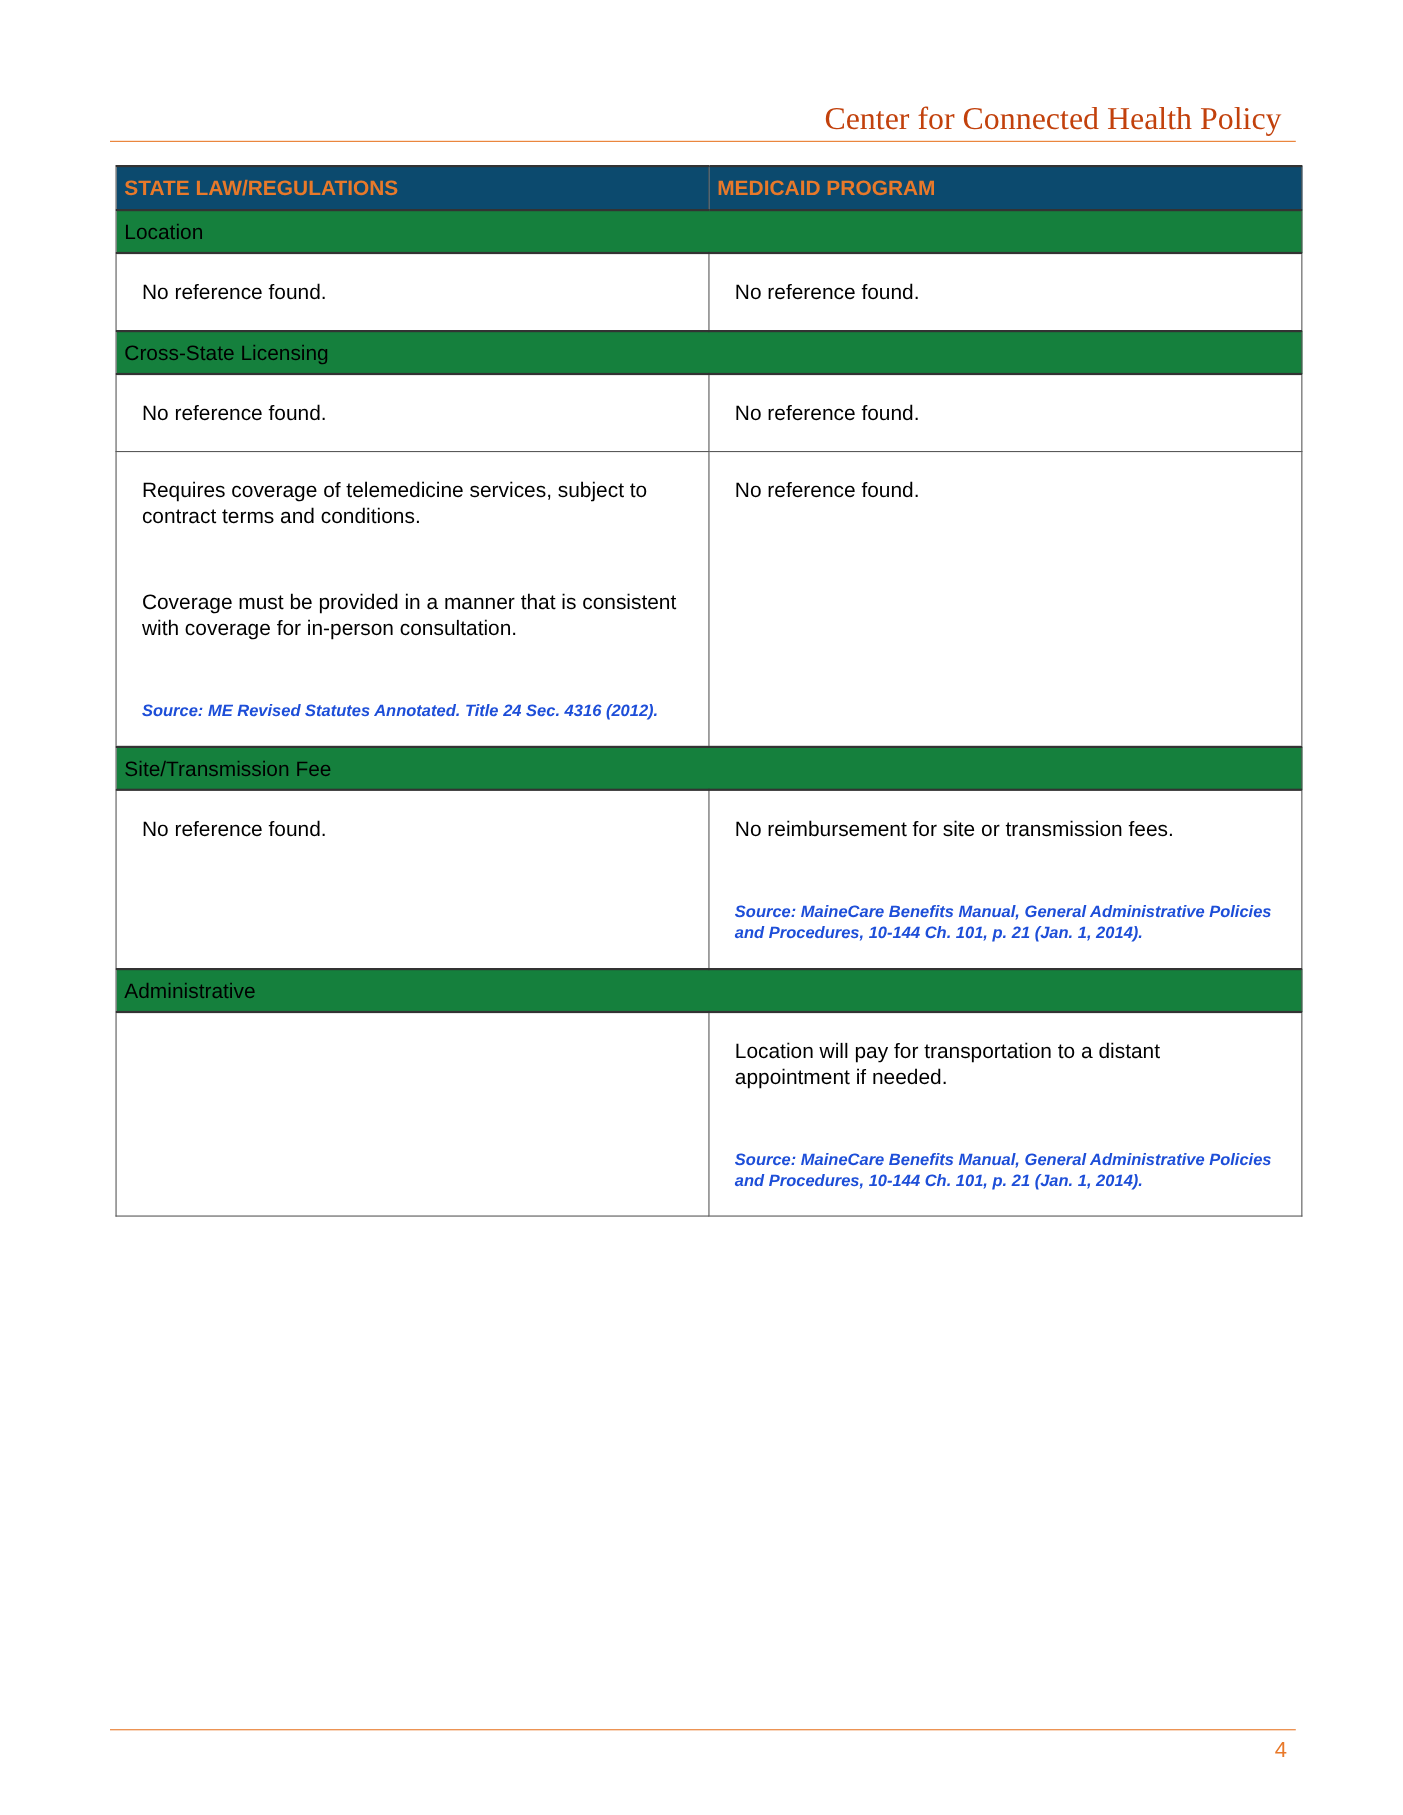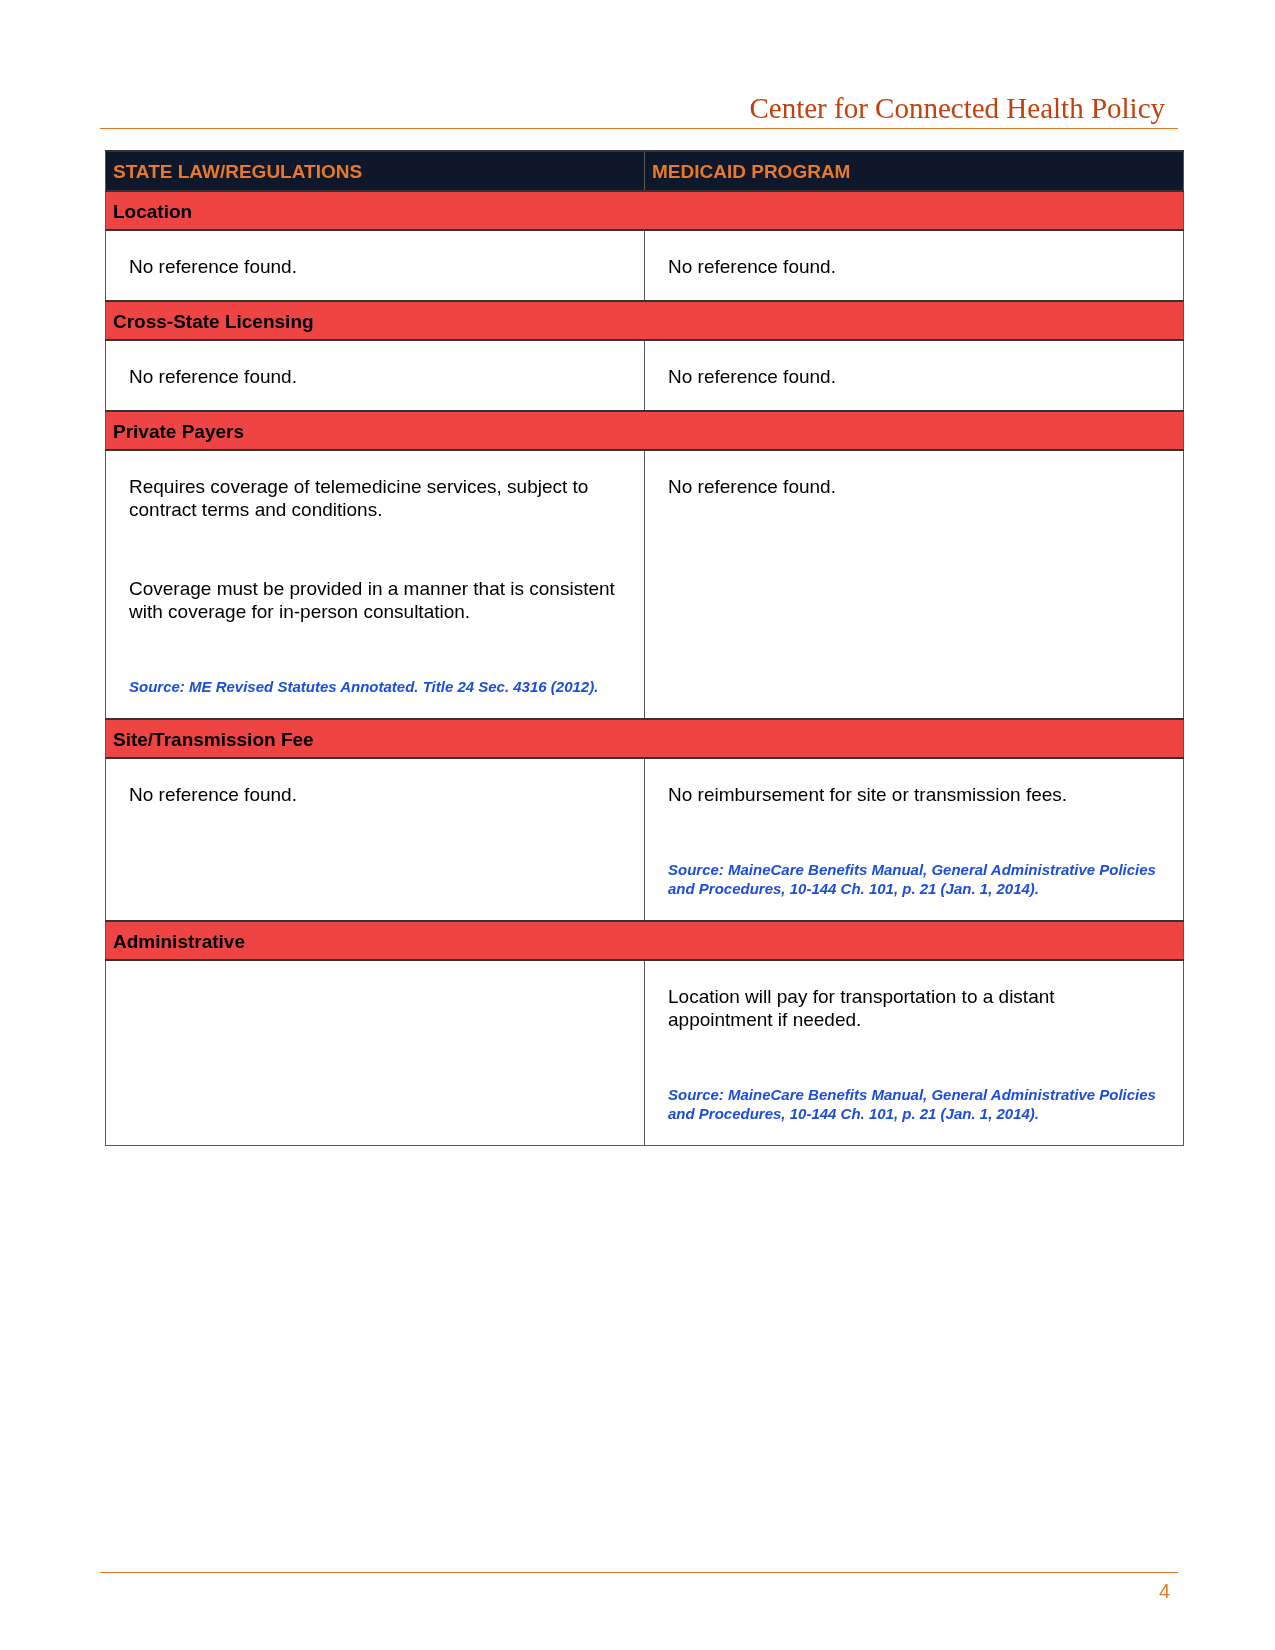--- a/index.html
+++ b/index.html
@@ -3,22 +3,22 @@
 <meta charset="utf-8">
 <style>
   html, body { margin: 0; padding: 0; background: #ffffff; }
   body { width: 1275px; height: 1650px; position: relative; font-family: "Liberation Sans", sans-serif; color: #000; }
   .org-header { position: absolute; right: 110px; top: 92px; font-size: 29px; color: #c2410c; font-family: Liberation Serif, serif; }
   .top-rule { position: absolute; left: 100px; width: 1078px; top: 128px; border-top: 1px solid #e8792a; }
   table.policy { position: absolute; left: 105px; top: 150px; width: 1078px; border-collapse: collapse; table-layout: fixed; }
   table.policy td { border: 1px solid #595959; vertical-align: top; padding: 8px 7px 6px 7px; font-size: 19px; line-height: 23px; }
   table.policy col.c1 { width: 539px; }
   table.policy col.c2 { width: 539px; }
-  tr.col-head td { background: #0f172a; color: #e8792a; font-weight: bold; height: 24px; border-top: 2px solid #333; border-bottom: 2px solid #333; }
-  tr.section td { background: #ef4444; font-weight: bold; height: 23px; border-top: 2px solid #333; border-bottom: 2px solid #333; }
+  tr.col-head td { background: #0c4a6e; color: #e8792a; font-weight: bold; height: 24px; border-top: 2px solid #333; border-bottom: 2px solid #333; }
+  tr.section td { background: #15803d; font-weight: normal; height: 23px; border-top: 2px solid #333; border-bottom: 2px solid #333; }
   tr.row td { height: 23px; }
   p { margin: 16px; }
   .gap { height: 24px; }
   .src { color: #1d4ed8; font-style: italic; font-weight: bold; font-size: 15px; line-height: 19px; }
   .src-gap { height: 22px; }
   .bottom-rule { position: absolute; left: 100px; width: 1078px; top: 1572px; border-top: 1px solid #e8792a; }
   .page-num { position: absolute; right: 105px; top: 1580px; font-size: 20px; color: #e8792a; }
 </style>
 </head>
 <body>
@@ -54,23 +54,20 @@
     </tr>
     <tr class="row">
       <td>
           <p>No reference found.</p>
         </td>
       <td>
           <p>No reference found.</p>
         </td>
     </tr>
 
-    <tr class="section">
-      <td colspan="2">Private Payers</td>
-    </tr>
     <tr class="row">
       <td style="height:163px;">
         <p>Requires coverage of telemedicine services, subject to contract terms and conditions.</p>
         <div class="gap"></div>
         <p>Coverage must be provided in a manner that is consistent with coverage for in-person consultation.</p>
         <div class="src-gap"></div>
         <p class="src">Source: ME Revised Statutes Annotated. Title 24 Sec. 4316 (2012).</p>
       </td>
       <td>
           <p>No reference found.</p>

